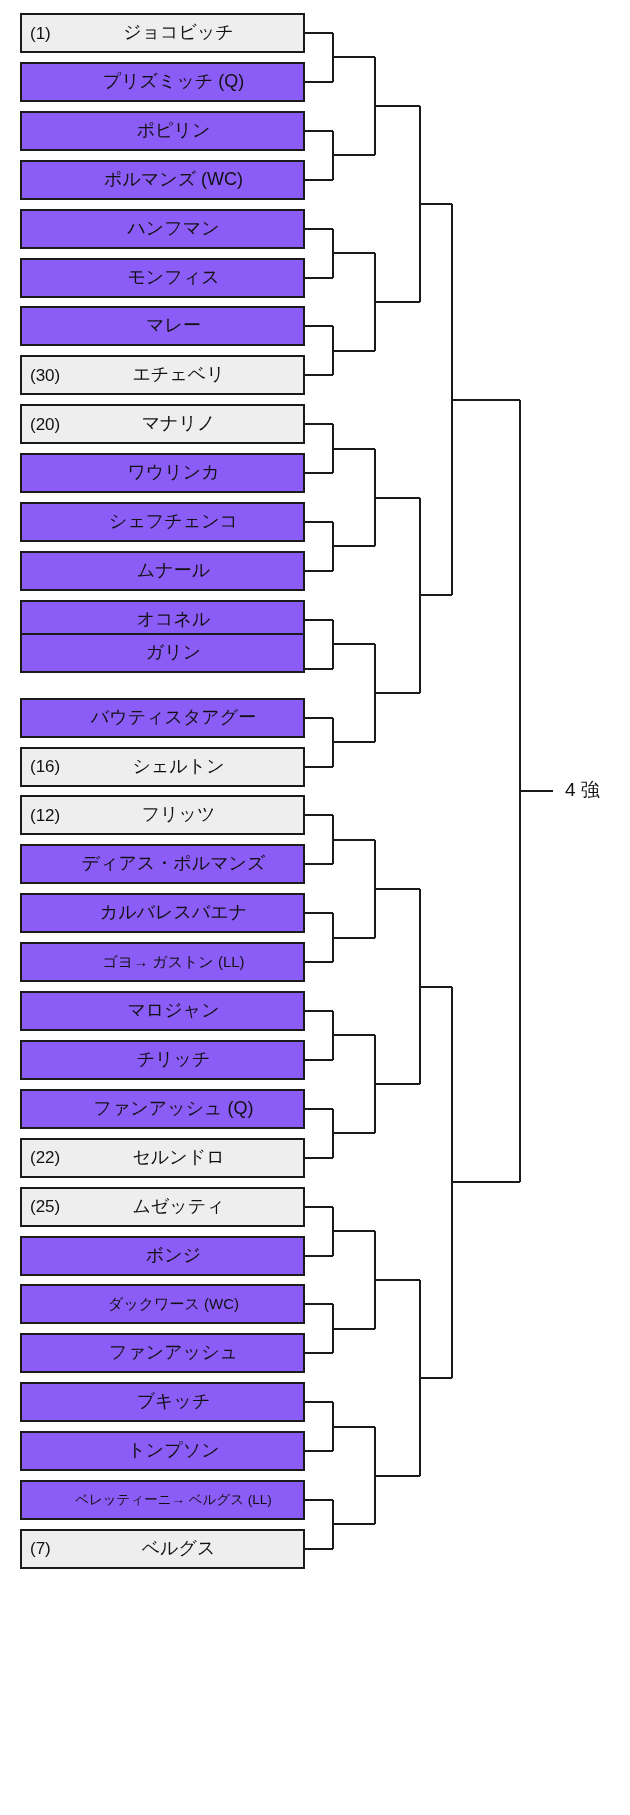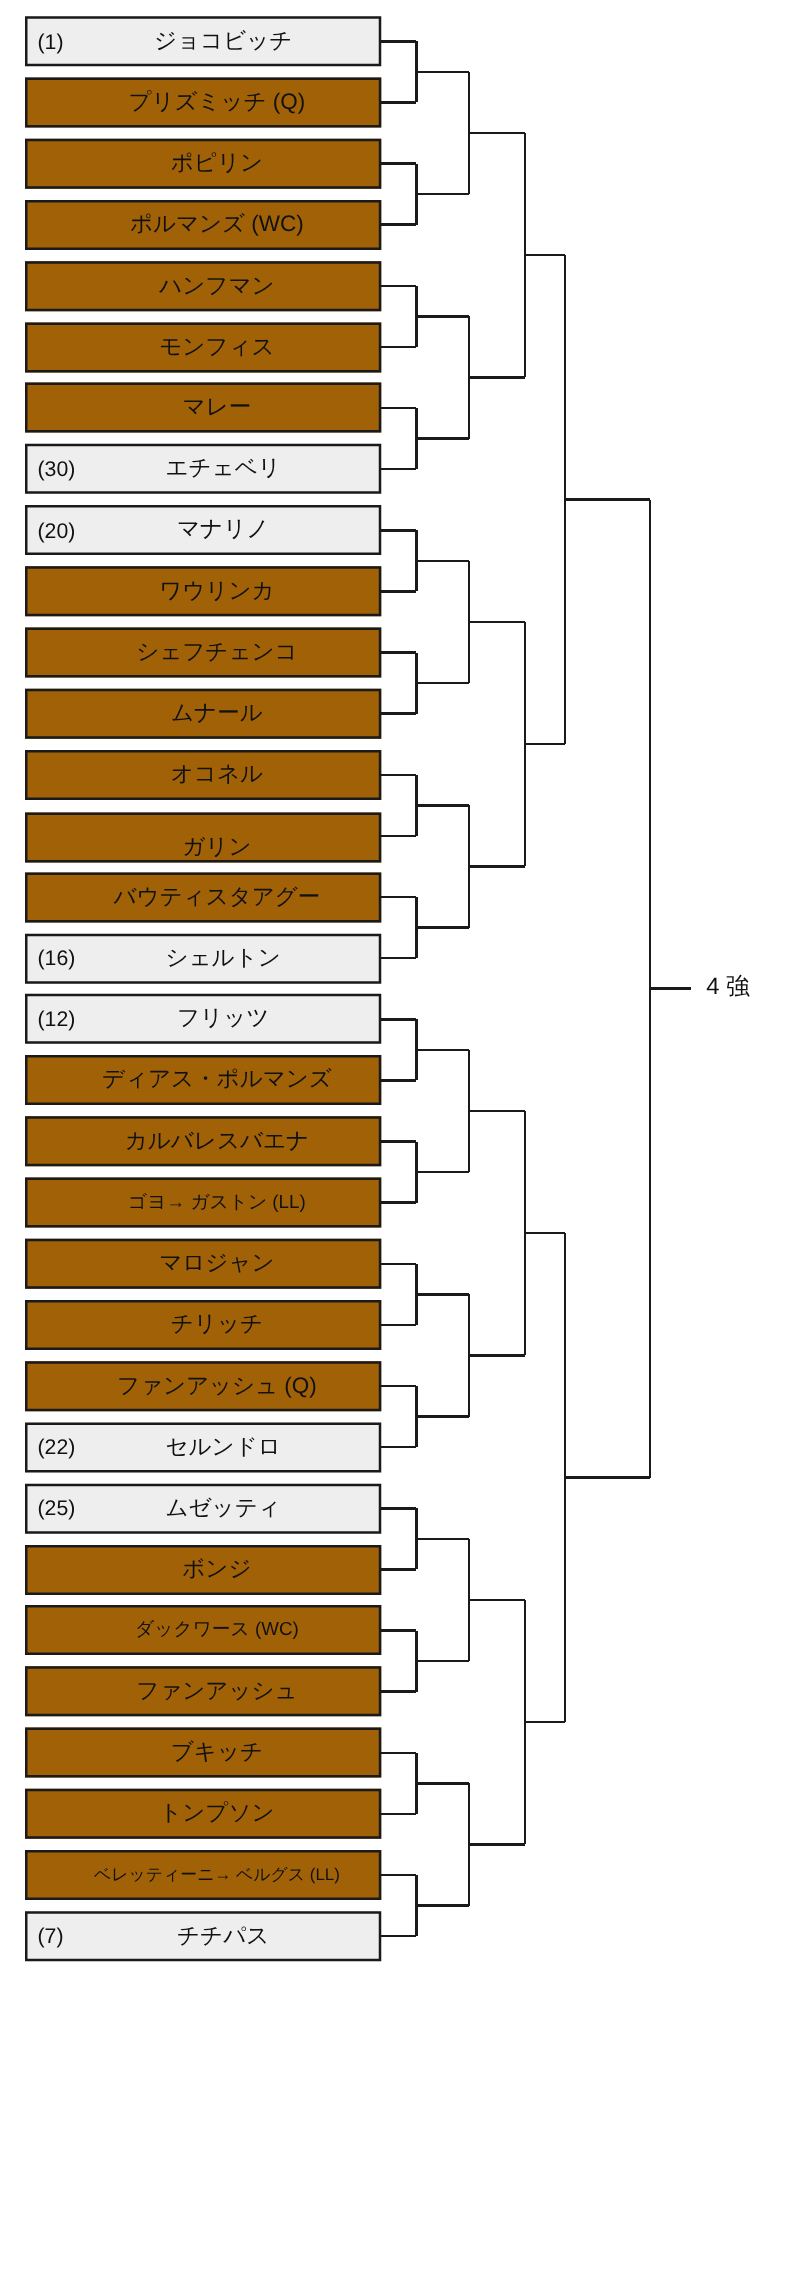--- a/index.html
+++ b/index.html
@@ -19,21 +19,21 @@
     background: #ffffff;
     overflow: hidden;
   }
   .player-box {
     position: absolute;
     left: 20px;
     width: 285px;
     height: 40px;
     box-sizing: border-box;
     border: 2px solid #1a1a1a;
-    background: #a16207;
+    background: #8b5cf6;
     display: flex;
     align-items: center;
     padding: 0 6px 0 8px;
   }
   .player-box.seeded {
     background: #eeeeee;
   }
   .seed-no {
     display: inline-block;
     width: 34px;
@@ -122,21 +122,21 @@
         <span class="player-name">シェフチェンコ</span>
       </div>
       <div class="player-box noseed" style="top: 550.9px;">
         <span class="seed-no"></span>
         <span class="player-name">ムナール</span>
       </div>
       <div class="player-box noseed" style="top: 599.8px;">
         <span class="seed-no"></span>
         <span class="player-name">オコネル</span>
       </div>
-      <div class="player-box noseed" style="top: 650px; align-items: flex-end;">
+      <div class="player-box noseed" style="top: 633px;">
         <span class="seed-no"></span>
         <span class="player-name">ガリン</span>
       </div>
       <div class="player-box noseed" style="top: 697.6px; justify-content: center;">
         <span class="seed-no"></span>
         <span class="player-name">バウティスタアグー</span>
       </div>
       <div class="player-box seeded" style="top: 746.5px;">
         <span class="seed-no">(16)</span>
         <span class="player-name">シェルトン</span>
@@ -196,21 +196,21 @@
       <div class="player-box noseed" style="top: 1431.1px;">
         <span class="seed-no"></span>
         <span class="player-name">トンプソン</span>
       </div>
       <div class="player-box noseed verylong" style="top: 1480px;">
         <span class="seed-no"></span>
         <span class="player-name">ベレッティーニ→ ベルグス (LL)</span>
       </div>
       <div class="player-box seeded" style="top: 1528.9px;">
         <span class="seed-no">(7)</span>
-        <span class="player-name">チチパス</span>
+        <span class="player-name">ベルグス</span>
       </div>
     </div>
   <svg id="lines-layer" width="630" height="1815" style="position:absolute;left:0;top:0;pointer-events:none;">
       <line x1="305" y1="33" x2="333" y2="33" stroke="#1a1a1a" stroke-width="2" shape-rendering="crispEdges"></line>
       <line x1="305" y1="81.9" x2="333" y2="81.9" stroke="#1a1a1a" stroke-width="2" shape-rendering="crispEdges"></line>
       <line x1="333" y1="33" x2="333" y2="81.9" stroke="#1a1a1a" stroke-width="2" shape-rendering="crispEdges"></line>
       <line x1="305" y1="130.8" x2="333" y2="130.8" stroke="#1a1a1a" stroke-width="2" shape-rendering="crispEdges"></line>
       <line x1="305" y1="179.7" x2="333" y2="179.7" stroke="#1a1a1a" stroke-width="2" shape-rendering="crispEdges"></line>
       <line x1="333" y1="130.8" x2="333" y2="179.7" stroke="#1a1a1a" stroke-width="2" shape-rendering="crispEdges"></line>
       <line x1="305" y1="228.6" x2="333" y2="228.6" stroke="#1a1a1a" stroke-width="2" shape-rendering="crispEdges"></line>

